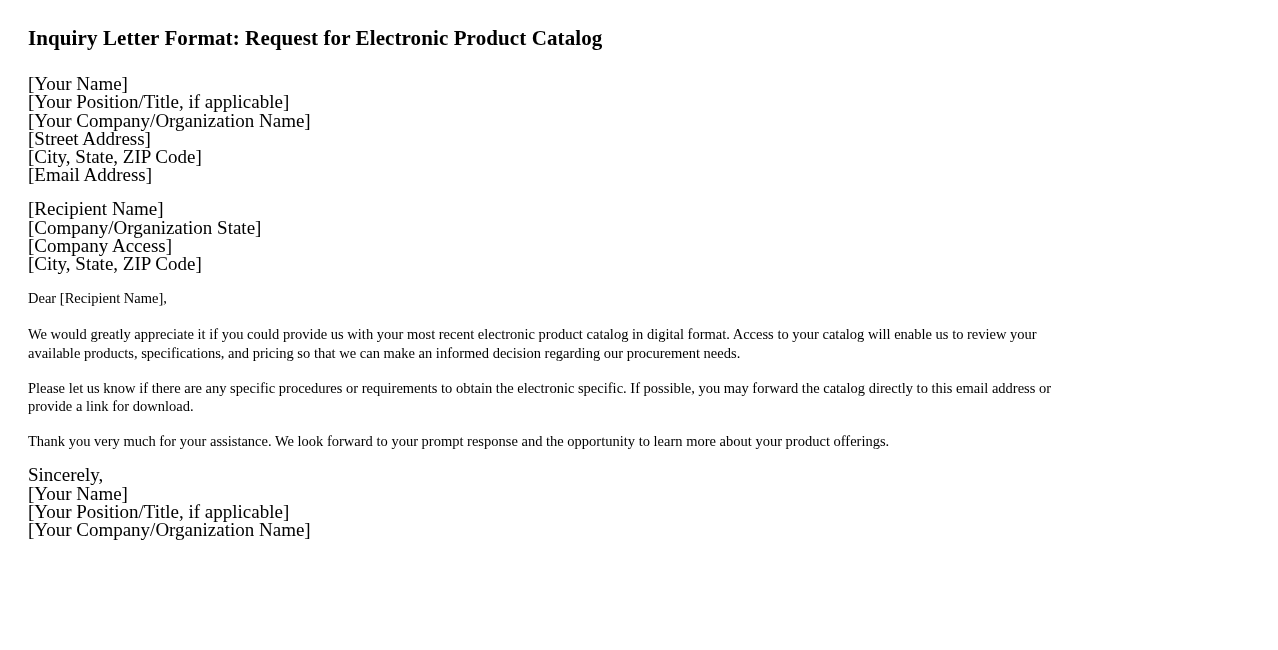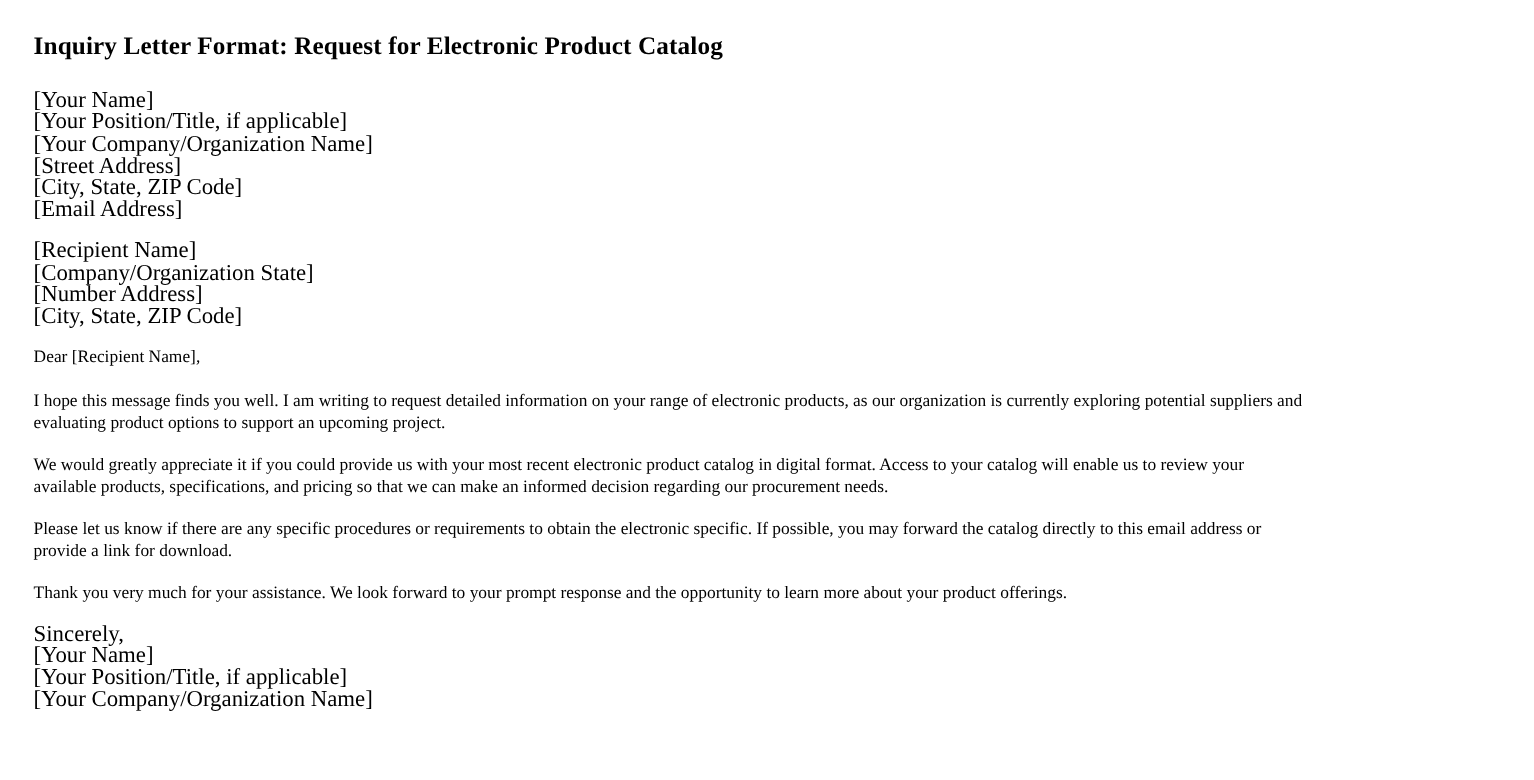--- a/index.html
+++ b/index.html
@@ -63,27 +63,26 @@
     <div class="line">[Your Position/Title, if applicable]</div>
     <div class="line">[Your Company/Organization Name]</div>
     <div class="line">[Street Address]</div>
     <div class="line">[City, State, ZIP Code]</div>
     <div class="line">[Email Address]</div>
   </div>
 
   <div class="block">
     <div class="line">[Recipient Name]</div>
     <div class="line">[Company/Organization State]</div>
-    <div class="line">[Number Address]</div>
+    <div class="line">[Company Access]</div>
     <div class="line">[City, State, ZIP Code]</div>
   </div>
 
   <div class="salutation">Dear [Recipient Name],</div>
 
-  <p class="para">I hope this message finds you well. I am writing to request detailed information on your range of electronic products, as our organization is currently exploring potential suppliers and evaluating product options to support an upcoming project.</p>
   <p class="para">We would greatly appreciate it if you could provide us with your most recent electronic product catalog in digital format. Access to your catalog will enable us to review your available products, specifications, and pricing so that we can make an informed decision regarding our procurement needs.</p>
   <p class="para">Please let us know if there are any specific procedures or requirements to obtain the electronic specific. If possible, you may forward the catalog directly to this email address or provide a link for download.</p>
   <p class="para">Thank you very much for your assistance. We look forward to your prompt response and the opportunity to learn more about your product offerings.</p>
 
   <div class="block sig-block">
     <div class="line">Sincerely,</div>
     <div class="line">[Your Name]</div>
     <div class="line">[Your Position/Title, if applicable]</div>
     <div class="line">[Your Company/Organization Name]</div>
   </div>

